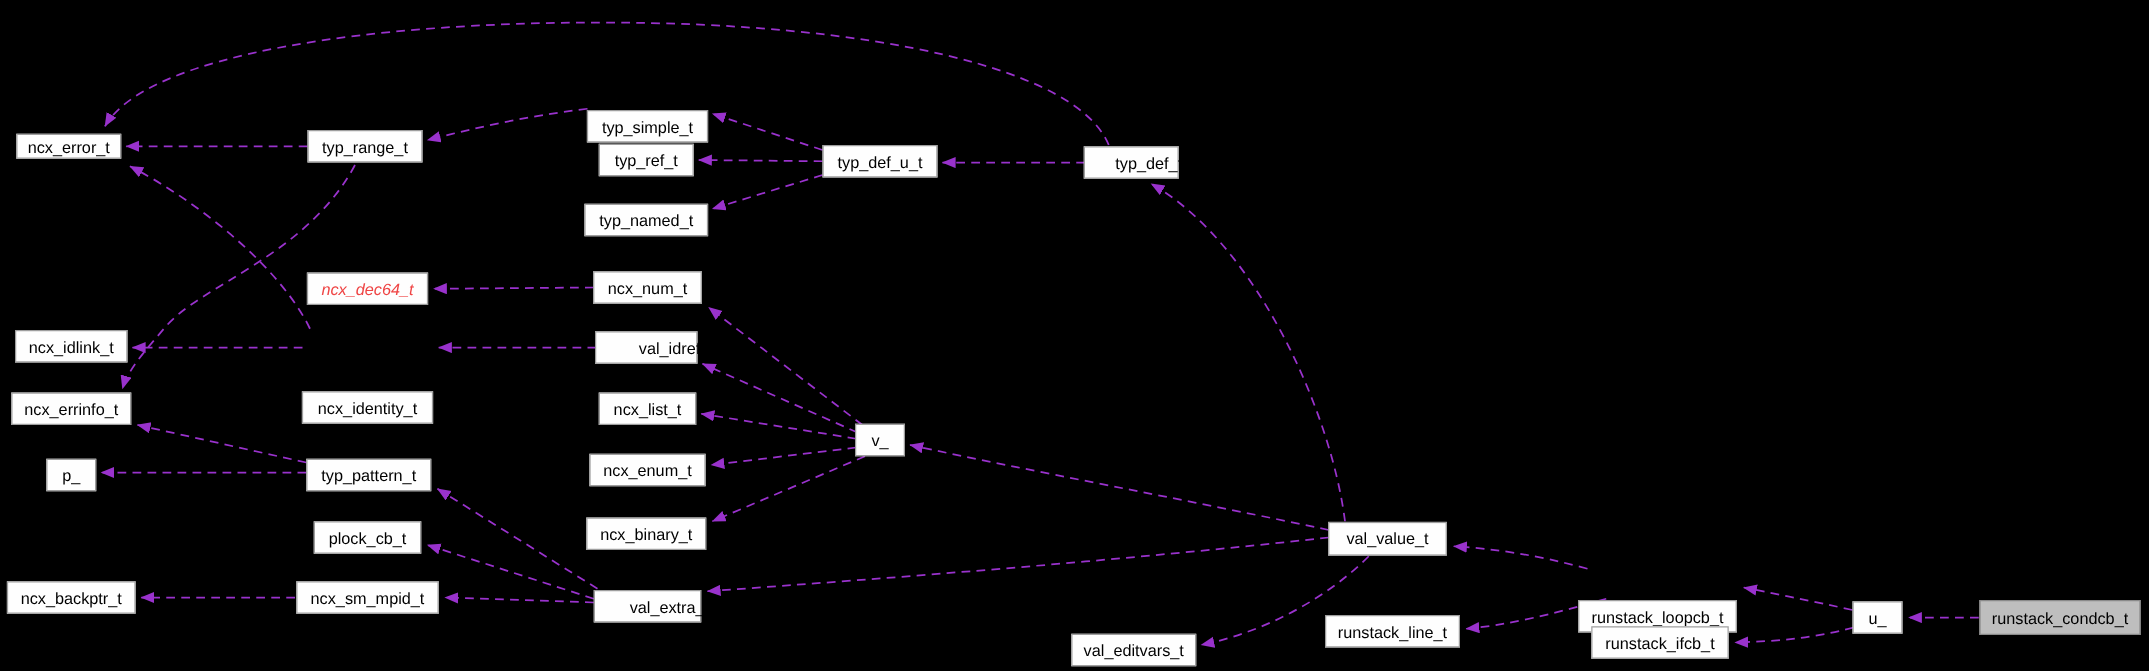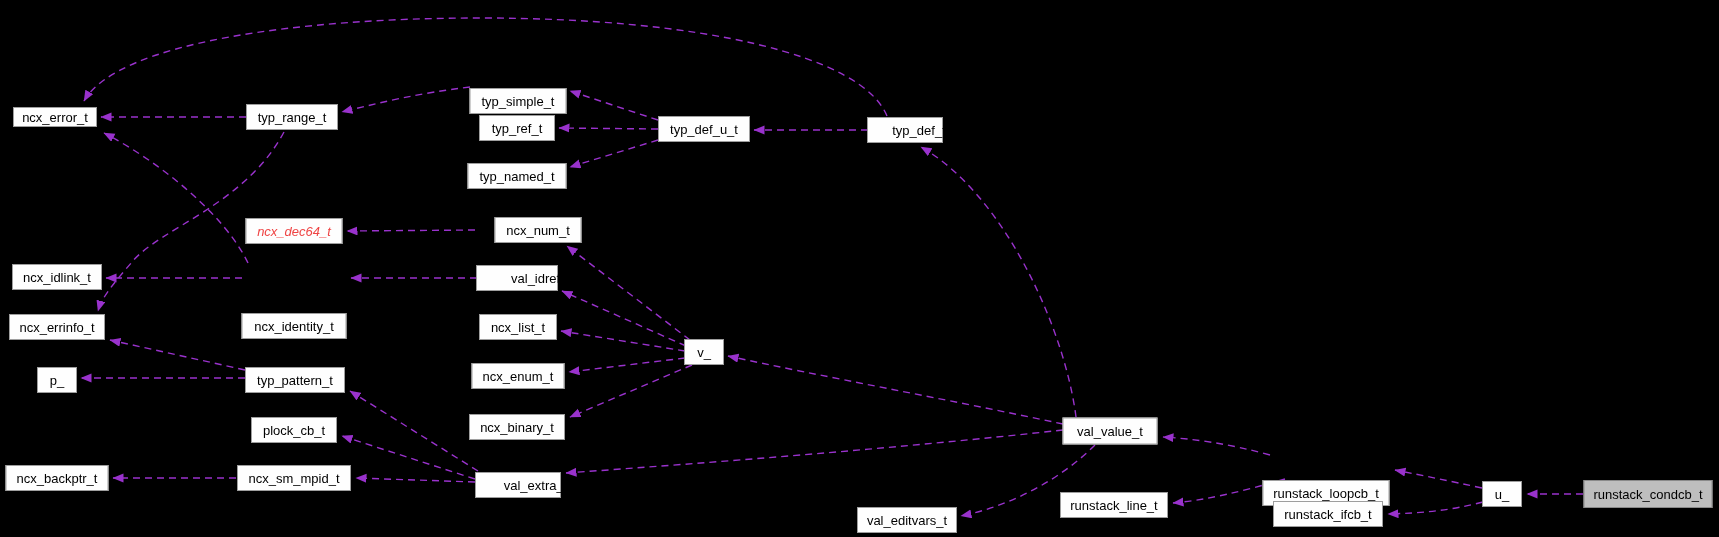--- a/index.html
+++ b/index.html
@@ -86,21 +86,21 @@
   </svg>
   <div id="node-layer">
       <div class="node" style="left: 518px; top: 80px; width: 97px; height: 26px; background: rgb(254, 254, 254); border: 1px solid rgb(158, 158, 158); color: rgb(0, 0, 0); margin-top: 21px;">typ_simple_t</div>
       <div class="node" style="left: 55px; top: 117px; width: 84px; height: 20px; background: rgb(254, 254, 254); border: 1px solid rgb(158, 158, 158); color: rgb(0, 0, 0);">ncx_error_t</div>
       <div class="node" style="left: 292px; top: 117px; width: 92px; height: 26px; background: rgb(254, 254, 254); border: 1px solid rgb(158, 158, 158); color: rgb(0, 0, 0);">typ_range_t</div>
       <div class="node" style="left: 517px; top: 128px; width: 76px; height: 26px; background: rgb(254, 254, 254); border: 1px solid rgb(158, 158, 158); color: rgb(0, 0, 0);">typ_ref_t</div>
       <div class="node" style="left: 704px; top: 129px; width: 92px; height: 26px; background: rgb(254, 254, 254); border: 1px solid rgb(158, 158, 158); color: rgb(0, 0, 0);">typ_def_u_t</div>
       <div class="node" style="left: 905px; top: 130px; width: 76px; height: 26px; background: rgb(254, 254, 254); border: 1px solid rgb(158, 158, 158); color: rgb(0, 0, 0); padding-left: 28px;">typ_def_t</div>
       <div class="node" style="left: 517px; top: 176px; width: 99px; height: 26px; background: rgb(254, 254, 254); border: 1px solid rgb(158, 158, 158); color: rgb(0, 0, 0);">typ_named_t</div>
       <div class="node" style="left: 294px; top: 231px; width: 97px; height: 26px; background: rgb(254, 254, 254); border: 1px solid rgb(158, 158, 158); color: #ef4444; font-style: italic;">ncx_dec64_t</div>
-      <div class="node" style="left: 518px; top: 230px; width: 87px; height: 26px; background: rgb(254, 254, 254); border: 1px solid rgb(158, 158, 158); color: rgb(0, 0, 0); margin-left: 20px;">ncx_num_t</div>
+      <div class="node" style="left: 518px; top: 230px; width: 87px; height: 26px; background: rgb(254, 254, 254); border: 1px solid rgb(158, 158, 158); color: rgb(0, 0, 0);">ncx_num_t</div>
       <div class="node" style="left: 57px; top: 277px; width: 90px; height: 26px; background: rgb(254, 254, 254); border: 1px solid rgb(158, 158, 158); color: rgb(0, 0, 0);">ncx_idlink_t</div>
       <div class="node" style="left: 294px; top: 278px; width: 105px; height: 26px; background: rgb(254, 254, 254); border: 1px solid rgb(158, 158, 158); color: rgb(0, 0, 0); margin-top: 48px;">ncx_identity_t</div>
       <div class="node" style="left: 517px; top: 278px; width: 82px; height: 26px; background: rgb(254, 254, 254); border: 1px solid rgb(158, 158, 158); color: rgb(0, 0, 0); padding-left: 48px;">val_idref_t</div>
       <div class="node" style="left: 57px; top: 327px; width: 96px; height: 26px; background: rgb(254, 254, 254); border: 1px solid rgb(158, 158, 158); color: rgb(0, 0, 0);">ncx_errinfo_t</div>
       <div class="node" style="left: 518px; top: 327px; width: 78px; height: 26px; background: rgb(254, 254, 254); border: 1px solid rgb(158, 158, 158); color: rgb(0, 0, 0);">ncx_list_t</div>
       <div class="node" style="left: 704px; top: 352px; width: 40px; height: 26px; background: rgb(254, 254, 254); border: 1px solid rgb(158, 158, 158); color: rgb(0, 0, 0);">v_</div>
       <div class="node" style="left: 57px; top: 380px; width: 40px; height: 26px; background: rgb(254, 254, 254); border: 1px solid rgb(158, 158, 158); color: rgb(0, 0, 0);">p_</div>
       <div class="node" style="left: 295px; top: 380px; width: 100px; height: 26px; background: rgb(254, 254, 254); border: 1px solid rgb(158, 158, 158); color: rgb(0, 0, 0);">typ_pattern_t</div>
       <div class="node" style="left: 518px; top: 376px; width: 93px; height: 26px; background: rgb(254, 254, 254); border: 1px solid rgb(158, 158, 158); color: rgb(0, 0, 0);">ncx_enum_t</div>
       <div class="node" style="left: 294px; top: 430px; width: 86px; height: 26px; background: rgb(254, 254, 254); border: 1px solid rgb(158, 158, 158); color: rgb(0, 0, 0);">plock_cb_t</div>

